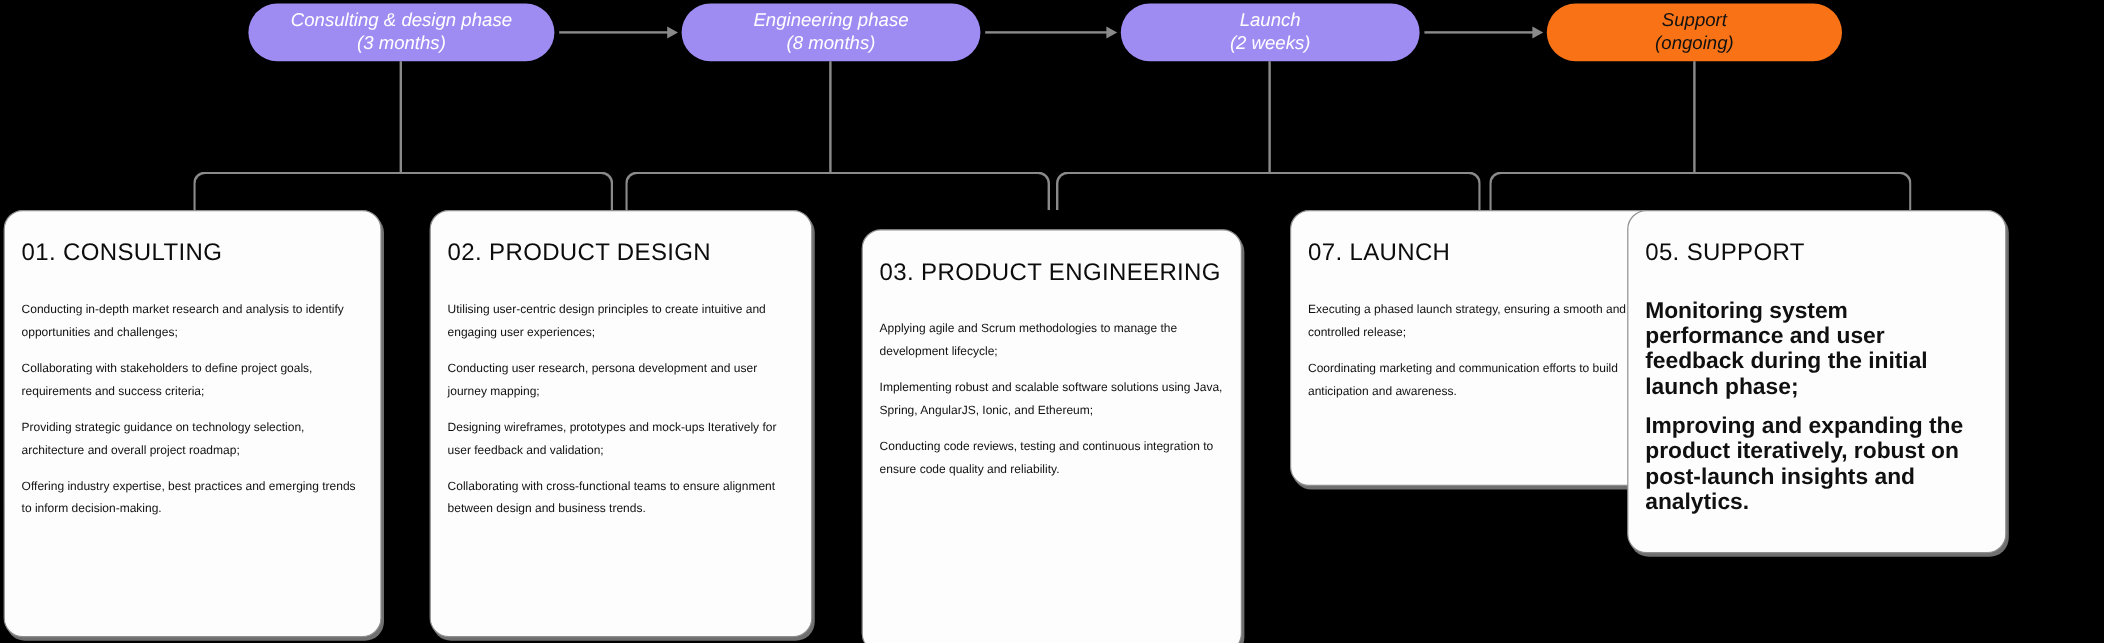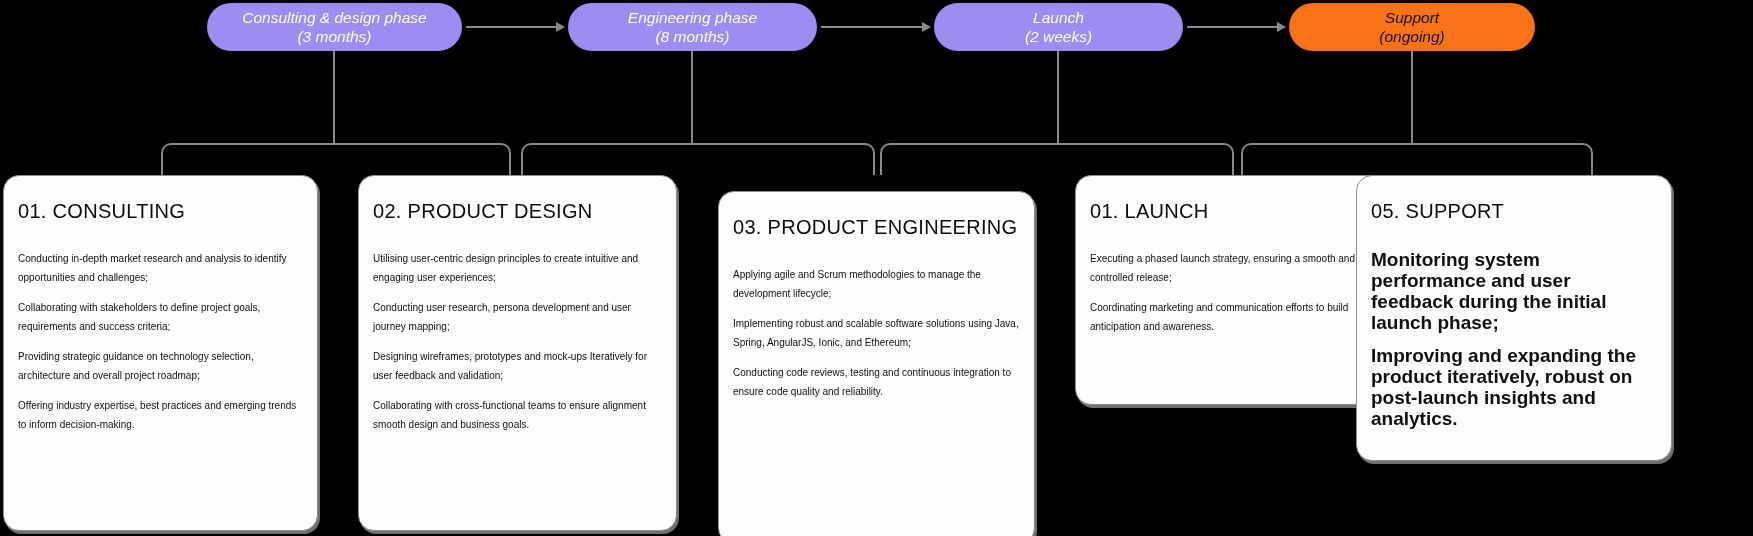--- a/index.html
+++ b/index.html
@@ -79,32 +79,32 @@
     <p>Collaborating with stakeholders to define project goals, requirements and success criteria;</p>
     <p>Providing strategic guidance on technology selection, architecture and overall project roadmap;</p>
     <p>Offering industry expertise, best practices and emerging trends to inform decision-making.</p>
   </div>
 
   <div class="card" style="left:358px;width:319px;height:356px;">
     <h2>02. PRODUCT DESIGN</h2>
     <p>Utilising user-centric design principles to create intuitive and engaging user experiences;</p>
     <p>Conducting user research, persona development and user journey mapping;</p>
     <p>Designing wireframes, prototypes and mock-ups Iteratively for user feedback and validation;</p>
-    <p>Collaborating with cross-functional teams to ensure alignment smooth design and business goals.</p>
+    <p>Collaborating with cross-functional teams to ensure alignment between design and business trends.</p>
   </div>
 
   <div class="card" style="left:718px;width:317px;height:353px;margin-top:16px;">
     <h2>03. PRODUCT ENGINEERING</h2>
     <p>Applying agile and Scrum methodologies to manage the development lifecycle;</p>
     <p>Implementing robust and scalable software solutions using Java, Spring, AngularJS, Ionic, and Ethereum;</p>
     <p>Conducting code reviews, testing and continuous integration to ensure code quality and reliability.</p>
   </div>
 
   <div class="card" style="left:1075px;width:320px;height:230px;">
-    <h2>01. LAUNCH</h2>
+    <h2>07. LAUNCH</h2>
     <p>Executing a phased launch strategy, ensuring a smooth and controlled release;</p>
     <p>Coordinating marketing and communication efforts to build anticipation and awareness.</p>
   </div>
 
   <div class="card small" style="left:1356px;width:316px;height:286px;">
     <h2>05. SUPPORT</h2>
     <p>Monitoring system performance and user feedback during the initial launch phase;</p>
     <p>Improving and expanding the product iteratively, robust on post-launch insights and analytics.</p>
   </div>
 

